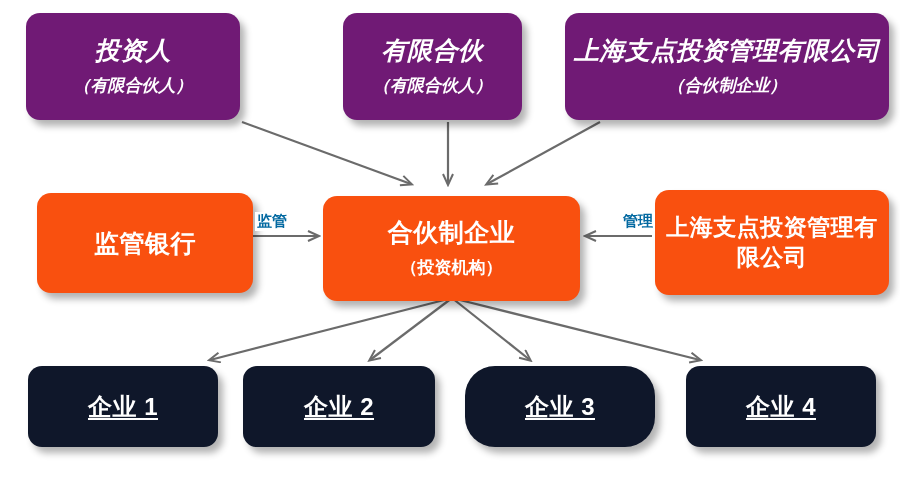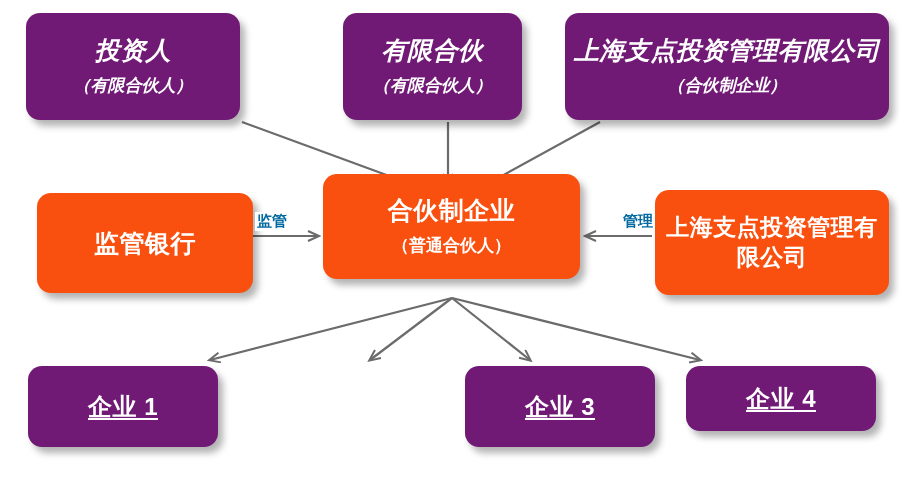--- a/index.html
+++ b/index.html
@@ -45,45 +45,45 @@
     letter-spacing: 0.5px;
     line-height: 1.15;
   }
   .node .sub {
     font-weight: bold;
     line-height: 1.2;
     margin-top: 11px;
   }
   .blue  { background: #701a75; font-style: italic; }
   .orange{ background: #f9500f; }
-  .green { background: #701a75; }
+  .green { background: #0f172a; }
 
   
   #node-investor      { left: 26px;  top: 13px;  width: 214px; height: 107px; }
   #node-institution   { left: 343px; top: 13px;  width: 179px; height: 107px; }
   #node-gp-company    { left: 565px; top: 13px;  width: 324px; height: 107px; }
   #node-investor    .title, #node-institution .title { font-size: 25px; }
   #node-gp-company  .title { font-size: 25px; }
   #node-investor    .sub,   #node-institution .sub,
   #node-gp-company  .sub   { font-size: 17px; }
 
   
   #node-bank          { left: 26px;  top: 193px; width: 216px; height: 100px; margin-left: 11px; }
-  #node-partnership   { left: 323px; top: 174px; width: 257px; height: 105px; }
+  #node-partnership   { left: 323px; top: 196px; width: 257px; height: 105px; }
   #node-manager       { left: 655px; top: 190px; width: 234px; height: 105px; }
   #node-bank .title        { font-size: 25px; }
   #node-partnership .title { font-size: 25px; }
   #node-partnership .sub   { font-size: 17px; }
   #node-manager .title     { font-size: 23px; line-height: 1.3; }
 
   
   #node-ent-1 { left: 28px;  top: 366px; width: 190px; height: 81px; }
   #node-ent-2 { left: 243px; top: 366px; width: 192px; height: 81px; }
-  #node-ent-3 { left: 465px; top: 366px; width: 190px; height: 81px; }
-  #node-ent-4 { left: 686px; top: 366px; width: 190px; height: 65px; }
+  #node-ent-3 { left: 465px; top: 366px; width: 190px; height: 81px; border-radius: 30px; }
+  #node-ent-4 { left: 686px; top: 366px; width: 190px; height: 81px; }
   .green .title { font-size: 24px; text-decoration: underline; text-underline-offset: 3px; }
 
   
   .edge-label {
     position: absolute;
     color: #0369a1;
     font-size: 15px;
     font-weight: bold;
     background: #ffffff;
     padding: 0 2px;
@@ -135,33 +135,36 @@
     <div class="title">上海支点投资管理有限公司</div>
     <div class="sub">（合伙制企业）</div>
   </div>
 
   <div class="node orange" id="node-bank">
     <div class="title">监管银行</div>
   </div>
 
   <div class="node orange" id="node-partnership">
     <div class="title">合伙制企业</div>
-    <div class="sub">（普通合伙人）</div>
+    <div class="sub">（投资机构）</div>
   </div>
 
   <div class="node orange" id="node-manager">
     <div class="title">上海支点投资管理有限公司</div>
   </div>
 
   <div class="edge-label" id="label-supervise">监管</div>
   <div class="edge-label" id="label-manage">管理</div>
 
   <div class="node green" id="node-ent-1">
     <div class="title">企业 1</div>
   </div>
+  <div class="node green" id="node-ent-2">
+    <div class="title">企业 2</div>
+  </div>
   <div class="node green" id="node-ent-3">
     <div class="title">企业 3</div>
   </div>
   <div class="node green" id="node-ent-4">
     <div class="title">企业 4</div>
   </div>
 
 </div>
 
 </body></html>

